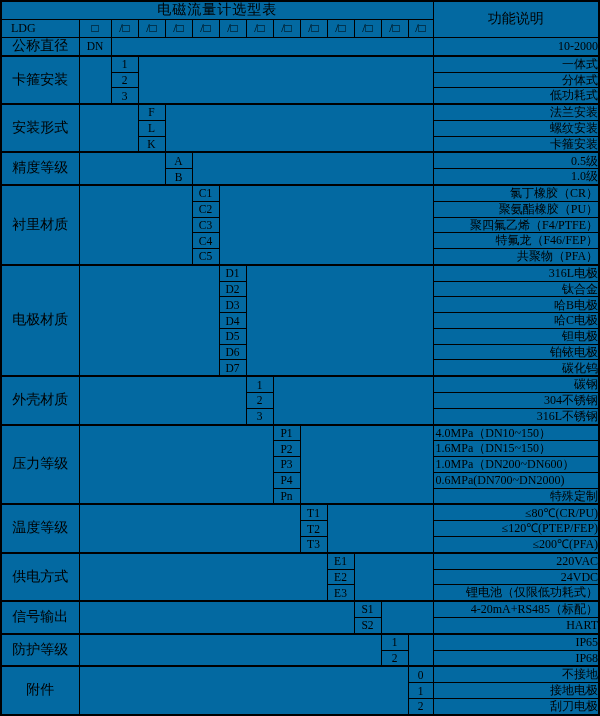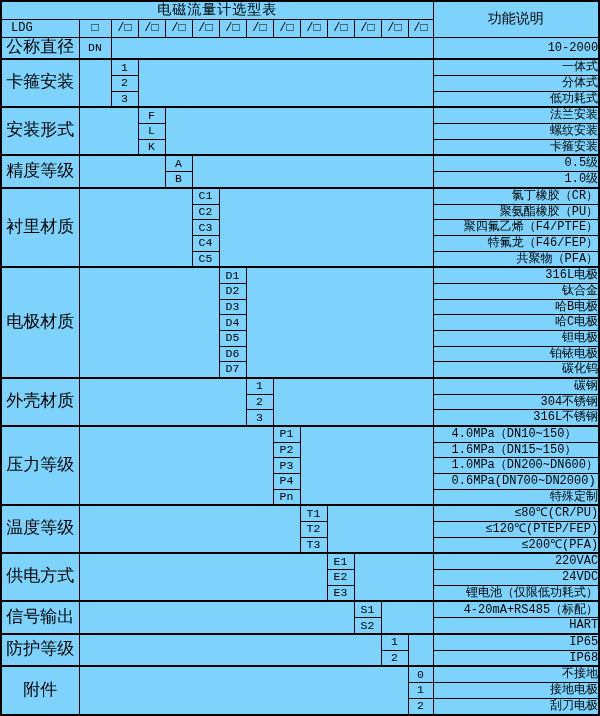--- a/index.html
+++ b/index.html
@@ -1,38 +1,38 @@
 <!DOCTYPE html>
 <html><head>
 <meta charset="utf-8">
 <style>
   html,body{margin:0;padding:0;background:#ffffff;}
   .page{width:600px;height:716px;background:#ffffff;}
   table.sel{
     width:600px;height:716px;
     border-collapse:collapse;table-layout:fixed;
     border:2px solid #000;
-    font-family:Liberation Mono, monospace;
-    color:#000;background:#7dd3fc;
+    font-family:Liberation Serif, serif;
+    color:#000;background:#0369a1;
   }
   td{
     border:1px solid #000;
     text-align:center;vertical-align:middle;
     padding:0;font-size:12px;line-height:1.05;
     white-space:nowrap;overflow:hidden;
   }
   tr.hdr{height:18px;}
   td.title{font-size:14px;letter-spacing:1px;}
   td.fheader{font-size:14px;}
   td.model-prefix{text-align:left;padding-left:9px;font-size:12px;}
   td.box{font-size:12px;}
   td.code{font-size:11.5px;}
-  td.label{font-size:17px;}
+  td.label{font-size:14px;}
   td.desc{font-size:12px;text-align:right;}
-  td.desc.left{text-align:left;padding-left:18px;}
+  td.desc.left{text-align:left;padding-left:2px;}
   tr.thick td{border-top:2px solid #000;}
 </style>
 </head>
 <body>
 
 <div class="page">
   <table class="sel">
     <colgroup id="cg">
         <col style="width: 78px;">
         <col style="width: 32px;">

